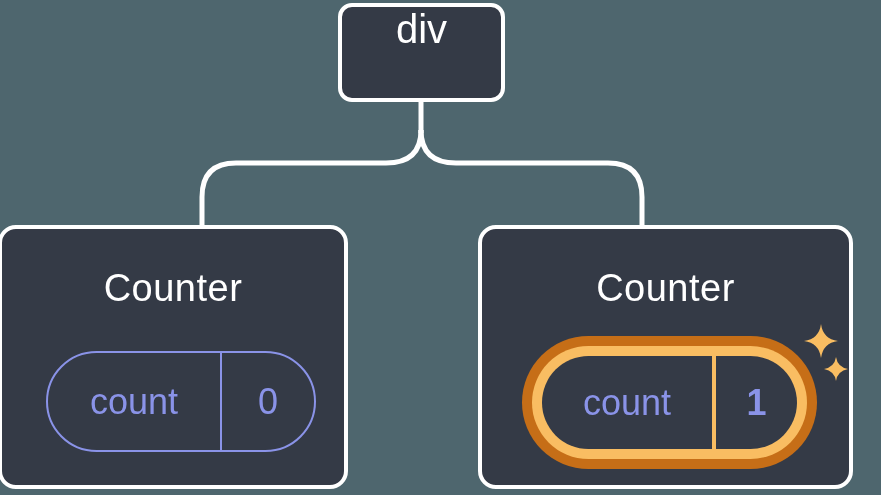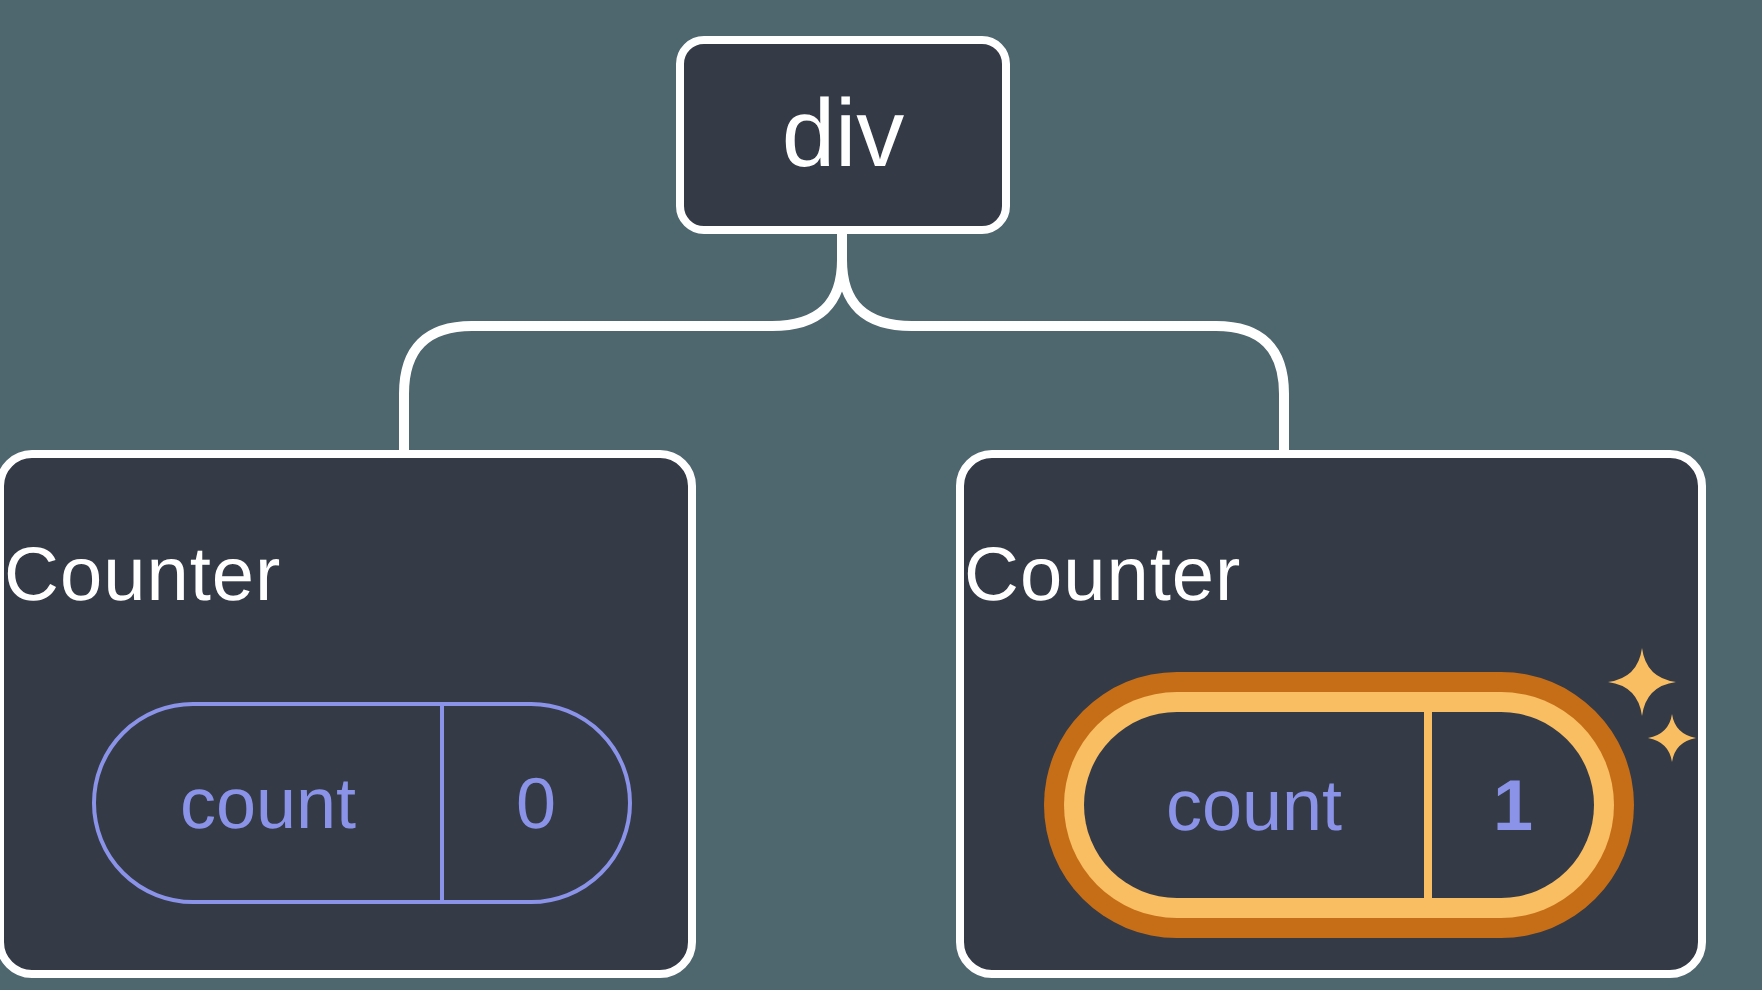--- a/index.html
+++ b/index.html
@@ -11,37 +11,37 @@
     font-family: "Liberation Sans", "DejaVu Sans", sans-serif;
   }
   
   .node {
     position: absolute;
     background: #343A46;
     border: 4px solid #ffffff;
     box-sizing: border-box;
   }
   .root-node {
-    left: 338px; top: 18px;
+    left: 338px; top: 3px;
     width: 167px; height: 99px;
     border-radius: 14px;
-    display: flex; align-items: center; justify-content: center;
-    color: #ffffff; font-size: 48px; font-weight: 400;
+    display: flex; align-items: flex-start; justify-content: center;
+    color: #ffffff; font-size: 40px; font-weight: 400;
   }
   .card {
     top: 225px; height: 264px;
     border-radius: 18px;
   }
   .card-left  { left: -2px;  width: 350px; }
   .card-right { left: 478px; width: 375px; }
 
   .component-name {
     position: absolute; top: 38px; left: 0;
     width: 100%;
-    text-align: left;
+    text-align: center;
     color: #ffffff; font-size: 38px; font-weight: 500;
     letter-spacing: 0.5px;
   }
 
   
   .state-pill {
     position: absolute; left: 44px; top: 122px;
     width: 270px; height: 101px;
     border: 2px solid #8A93E8;
     border-radius: 999px;

